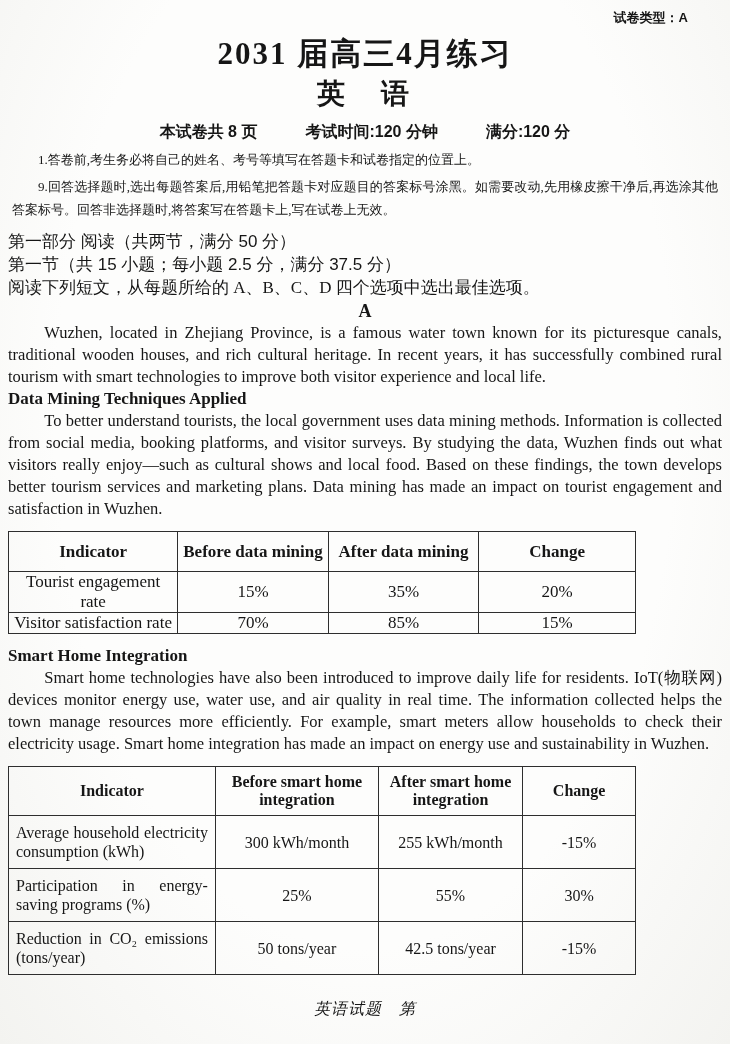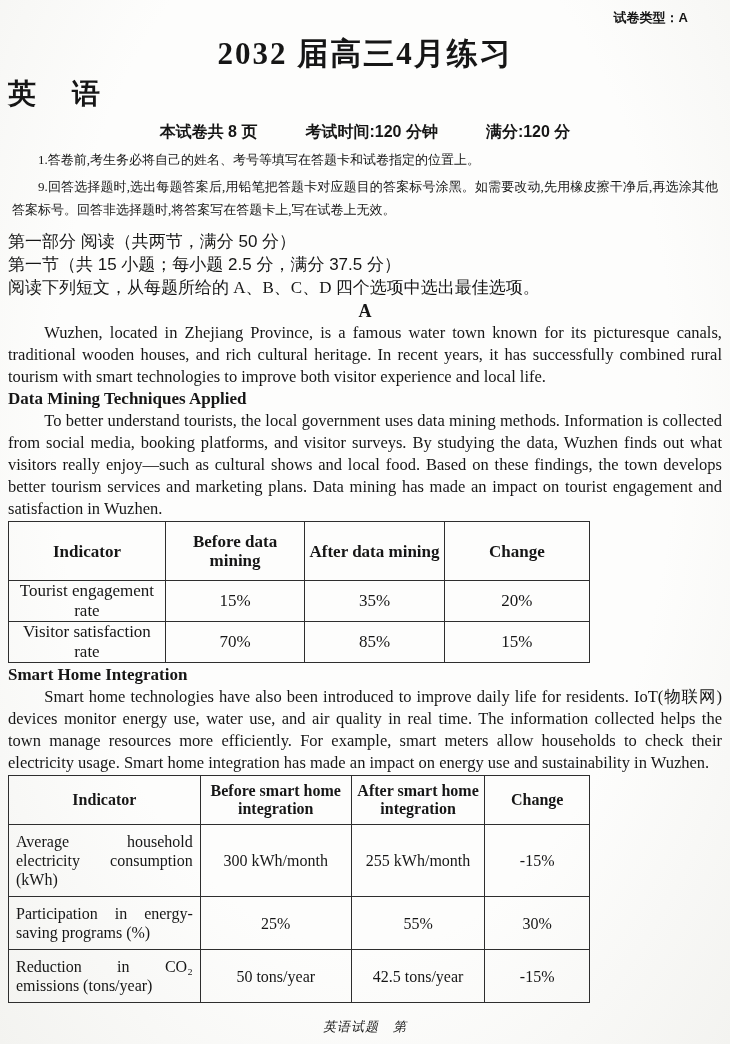--- a/index.html
+++ b/index.html
@@ -31,20 +31,21 @@
   .exam-title {
     margin: 6px 0 0 0;
     text-align: center;
     font-size: 31px;
     line-height: 40px;
     font-weight: 600;
     letter-spacing: 2px;
   }
   .subject-title {
     margin: 2px 0 0 0;
+    text-align: center;
     font-size: 28px;
     line-height: 36px;
     font-weight: 700;
     letter-spacing: 4px;
     font-family: Liberation Serif, serif;
   }
   .meta-line {
     margin: 7px 0 4px 0;
     display: flex;
     justify-content: center;
@@ -92,24 +93,24 @@
     text-align: justify;
     text-indent: 2.2em;
   }
   .sub-heading {
     margin: 0;
     font-size: 17px;
     line-height: 22px;
     font-weight: 700;
   }
   table {
-    width: 582px;
+    width: 628px;
     border-collapse: collapse;
     table-layout: fixed;
-    margin: 1px 0;
+    margin: 11px 0;
   }
   th, td {
     border: 1.6px solid #2e2e2e;
     font-size: 17px;
   }
   th {
     font-weight: 700;
     text-align: center;
     padding: 10px 4px;
     line-height: 19px;
@@ -121,35 +122,35 @@
   }
   .t2 th { font-size: 16px; padding: 6px 4px; line-height: 18px; }
   .t2 td { font-size: 16px; padding: 7px 5px; line-height: 19px; }
   .t2 td.ind {
     text-align: justify;
     padding-left: 7px;
     padding-right: 7px;
     border-radius: 15px;
   }
   .footer-line {
-    margin-top: 15px;
-    text-align: center;
-    font-size: 13px;
+    margin-top: 24px;
+    text-align: center;
+    font-size: 16px;
     font-style: italic;
     letter-spacing: 1px;
   }
 </style>
 </head>
 <body>
 
 <div class="page">
 
   <div class="paper-type">试卷类型：A</div>
 
-  <h1 class="exam-title">2032 届高三4月练习</h1>
+  <h1 class="exam-title">2031 届高三4月练习</h1>
   <h2 class="subject-title">英　语</h2>
 
   <div class="meta-line">
     <span>本试卷共 8 页</span>
     <span>考试时间:120 分钟</span>
     <span>满分:120 分</span>
   </div>
 
   <div>
     <p class="note-item">1.答卷前,考生务必将自己的姓名、考号等填写在答题卡和试卷指定的位置上。</p>

